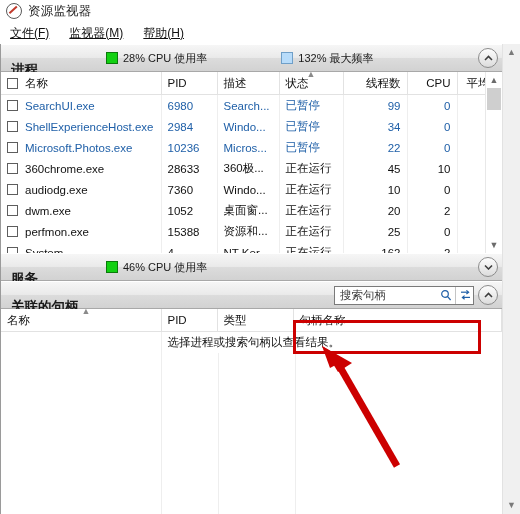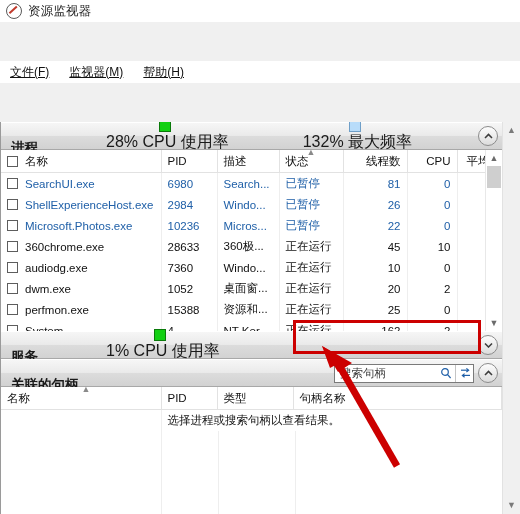--- a/index.html
+++ b/index.html
@@ -18,21 +18,20 @@
   }
 
   
   .window {
     position: absolute;
     left: 0; top: 0;
     width: 520px; height: 514px;
     background: #f0f0f0;
     display: flex;
     flex-direction: column;
-    gap: 39px;
   }
 
   .titlebar {
     height: 22px;
     display: flex;
     align-items: center;
     padding-left: 6px;
     background: #ffffff;
     flex: none;
   }
@@ -157,24 +156,23 @@
     font-size: 13.5px;
     font-weight: bold;
     color: #1a1a1a;
     margin-right: 8px;
     white-space: nowrap;
     margin-top: 23px;
   }
   .stat {
     display: flex;
     align-items: center;
-    font-size: 16px;
+    font-size: 11px;
     color: #1a1a1a;
     white-space: nowrap;
-    flex-direction: column;
   }
   .swatch {
     width: 10px; height: 10px;
     margin-right: 5px;
     border: 1px solid #5e5e5e;
     flex: none;
   }
   .swatch.green { background: #12d012; border-color: #0a7a0a; }
   .swatch.blue  { background: #b8dcfa; border-color: #6f9fc8; }
 
@@ -433,35 +431,35 @@
               <tr class="suspended">
                 <td>
                   <span class="name-cell">
                       <span class="cb"></span>
                   <span>SearchUI.exe</span>
                     </span>
                 </td>
                 <td>6980</td>
                 <td>Search...</td>
                 <td>已暂停</td>
-                <td class="num">81</td>
+                <td class="num">99</td>
                 <td class="num">0</td>
                 <td class="num">0.00</td>
               </tr>
               <tr class="suspended">
                 <td>
                   <span class="name-cell">
                       <span class="cb"></span>
                   <span>ShellExperienceHost.exe</span>
                     </span>
                 </td>
                 <td>2984</td>
                 <td>Windo...</td>
                 <td>已暂停</td>
-                <td class="num">26</td>
+                <td class="num">34</td>
                 <td class="num">0</td>
                 <td class="num">0.00</td>
               </tr>
               <tr class="suspended">
                 <td>
                   <span class="name-cell">
                       <span class="cb"></span>
                   <span>Microsoft.Photos.exe</span>
                     </span>
                 </td>
@@ -549,21 +547,21 @@
           <div class="ia">▲</div>
           <div class="ithumb"></div>
           <div class="ia bot">▼</div>
         </div>
       </div>
 
       <div class="section-head">
         <span class="section-title">服务</span>
         <span class="stat" style="margin-left:60px;">
           <span class="swatch green"></span>
-          <span>1% CPU 使用率</span>
+          <span>46% CPU 使用率</span>
         </span>
         <span class="chev-btn">
           <svg width="9" height="6" viewBox="0 0 9 6">
             <path d="M1 1.4 L4.5 5 L8 1.4" fill="none" stroke="#3c3c3c" stroke-width="1.5"></path>
           </svg>
         </span>
       </div>
 
       <div class="section-head">
         <span class="section-title">关联的句柄</span>

